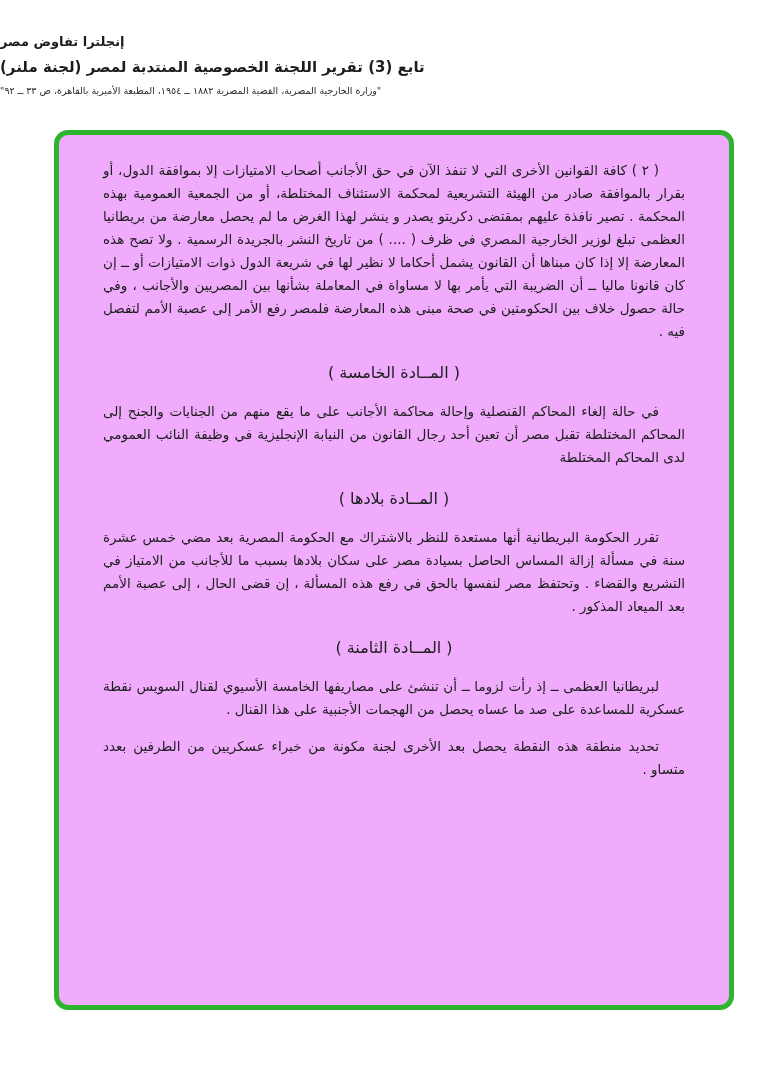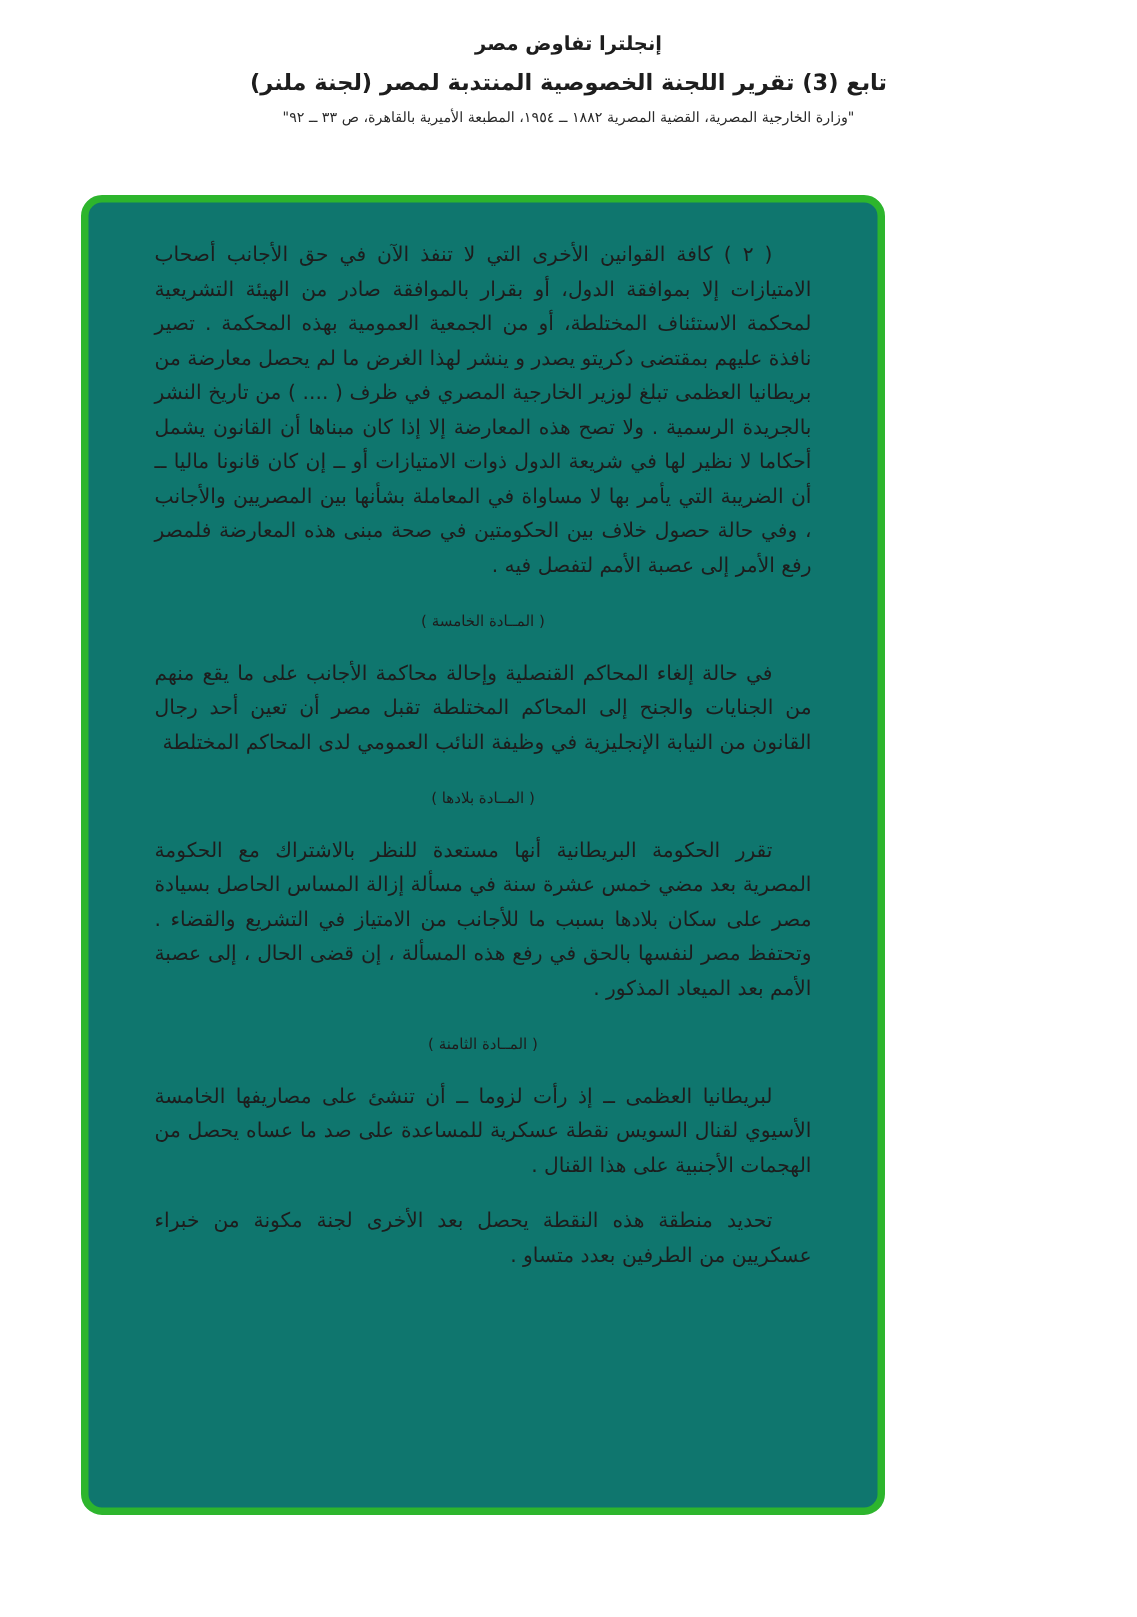--- a/index.html
+++ b/index.html
@@ -11,62 +11,62 @@
     position: relative;
     width: 758px;
     height: 1078px;
     background: #ffffff;
     font-family: "DejaVu Sans", sans-serif;
     color: #1d1d1d;
     overflow: hidden;
   }
   .header {
     direction: rtl;
-    text-align: center;
-    padding-top: 22px;
+    text-align: left;
+    padding-top: 34px;
   }
   .header-line1 {
     font-size: 13px;
     font-weight: bold;
     letter-spacing: 0.5px;
   }
   .header-line2 {
     font-size: 15px;
     font-weight: bold;
     margin-top: 9px;
   }
   .header-line3 {
     font-size: 9.5px;
     margin-top: 9px;
     color: #2a2a2a;
   }
   .doc-frame {
     position: absolute;
     left: 54px;
     top: 130px;
-    width: 536px;
+    width: 680px;
     height: 880px;
     box-sizing: border-box;
     border: 5px solid var(--border-green, #2db52d);
     border-radius: 14px;
     padding: 24px 44px 20px 44px;
     direction: rtl;
     overflow: hidden;
-    background: #0f766e;
+    background: #f0abfc;
   }
   .para {
     font-size: 13.5px;
     line-height: 23px;
     text-align: justify;
     text-indent: 26px;
     margin: 0 0 14px 0;
     color: #1d1d1d;
   }
   .article-heading {
-    font-size: 10px;
+    font-size: 16px;
     text-align: center;
     text-indent: 0;
     margin: 20px 0 18px 0;
     color: #1d1d1d;
   }
 </style>
 </head>
 <body>
 
 <div class="page">

